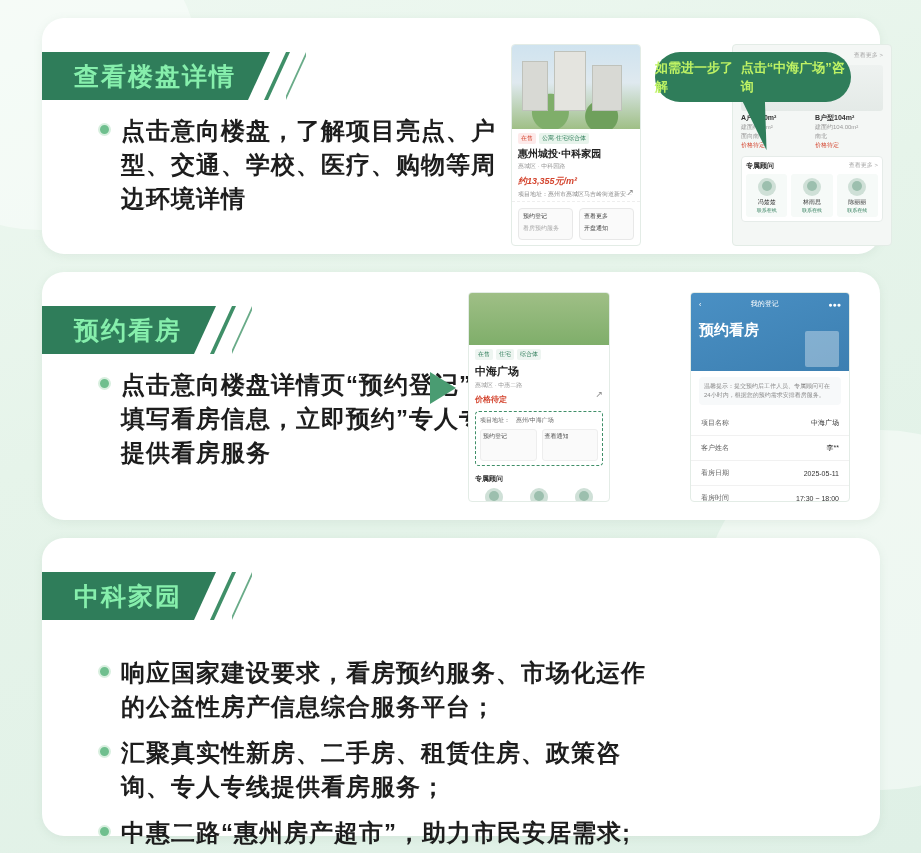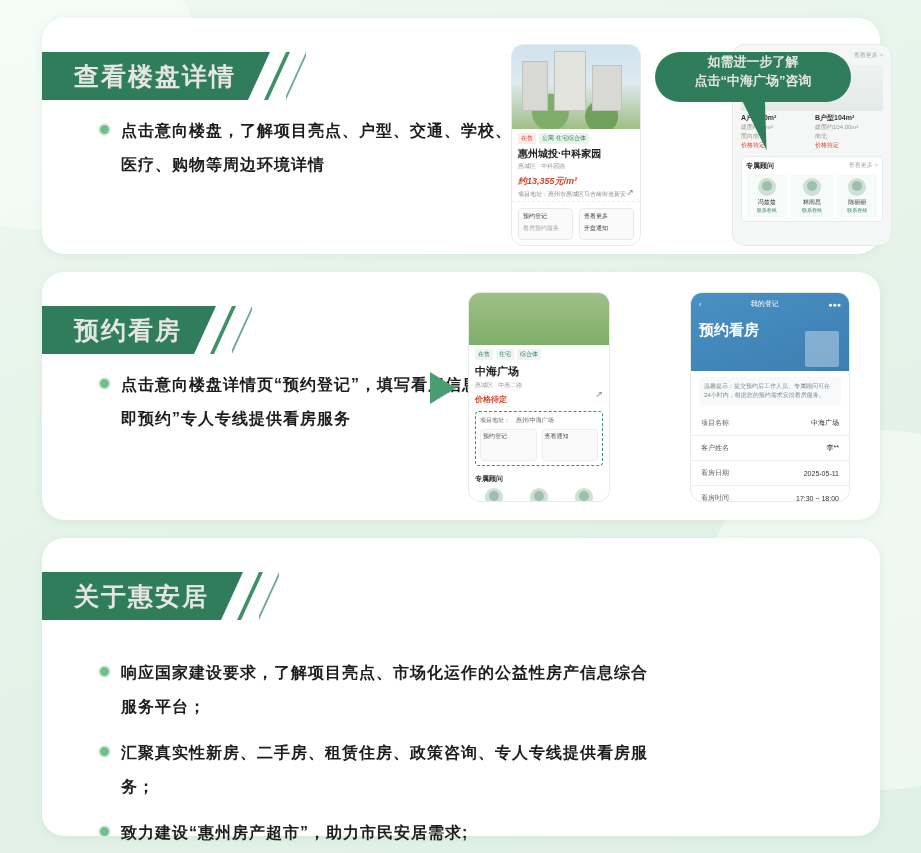--- a/index.html
+++ b/index.html
@@ -15,21 +15,21 @@
     background:#ffffff;border-radius:22px;
     box-shadow:0 2px 10px rgba(120,160,135,.12);
   }
   #card1{top:18px;height:236px;}
   #card2{top:272px;height:248px;}
   #card3{top:538px;height:298px;}
 
   
   .ribbon{position:absolute;left:0;top:34px;height:48px;display:flex;align-items:center;}
   .ribbon-main{
-    height:48px;background:#2f7d5a;color:#e5e5e5;
+    height:48px;background:#2f7d5a;color:#86efac;
     display:flex;align-items:center;
     padding:0 34px 0 32px;
     font-size:25px;font-weight:bold;letter-spacing:2px;
     border-top-right-radius:0;
     clip-path:polygon(0 0,100% 0,calc(100% - 22px) 100%,0 100%);
   }
   .ribbon-tail1{
     width:26px;height:48px;background:#3f8f68;margin-left:-6px;
     clip-path:polygon(22px 0,100% 0,calc(100% - 22px) 100%,0 100%);
   }
@@ -40,26 +40,26 @@
 
   .bullets{position:absolute;left:56px;top:96px;width:420px;}
   #card3 .bullets{top:118px;width:560px;}
   .bullet{display:flex;align-items:flex-start;margin-bottom:12px;}
   .dot{
     width:13px;height:13px;border-radius:50%;
     background:#6fbf8e;border:2px solid #d8efdf;box-sizing:border-box;
     margin-top:9px;margin-right:10px;flex:0 0 auto;
   }
   .btext{
-    font-size:16px;line-height:34px;color:#1d1d1d;letter-spacing:1px;
+    font-size:24px;line-height:34px;color:#1d1d1d;letter-spacing:1px;
     font-weight:bold;
   }
 
   
-  .shot{position:absolute;background:#fff;border:1px solid #e3ece6;border-radius:12px;overflow:hidden;}
+  .shot{position:absolute;background:#fff;border:1px solid #e3ece6;border-radius:4px;overflow:hidden;}
 
   #c1shot1{left:469px;top:26px;width:128px;height:200px;}
   .c1-photo{
     height:84px;background:
       radial-gradient(circle at 30% 80%, #7fae6a 0 18px, transparent 19px),
       radial-gradient(circle at 70% 85%, #6fa05c 0 16px, transparent 17px),
       linear-gradient(180deg,#cfe3ef 0%,#dfe9ef 45%,#9fbf86 100%);
     position:relative;
   }
   .c1-photo .b1,.c1-photo .b2,.c1-photo .b3{position:absolute;bottom:18px;background:#d8d9d4;border:1px solid #bfc2bb;}
@@ -90,22 +90,22 @@
   .adv-head{display:flex;justify-content:space-between;font-size:7px;font-weight:bold;color:#333;margin-bottom:3px;}
   .adv-list{display:flex;gap:4px;}
   .adv-item{flex:1;background:#f6faf8;border-radius:3px;padding:4px 2px;text-align:center;}
   .avatar{width:18px;height:18px;border-radius:50%;background:#cfe0d7;margin:0 auto 2px;position:relative;}
   .avatar:after{content:"";position:absolute;left:4px;top:3px;width:10px;height:10px;border-radius:50%;background:#9cbfae;}
   .adv-item .n{font-size:6px;color:#333;}
   .adv-item .m{font-size:5px;color:#2f7d5a;}
 
   .callout{
     position:absolute;left:655px;top:52px;width:196px;height:50px;
-    background:#2f7d5a;border-radius:26px;color:#e5e5e5;
-    display:flex;flex-direction:column;align-items:center;justify-content:flex-start;
+    background:#2f7d5a;border-radius:26px;color:#bef264;
+    display:flex;flex-direction:row;align-items:center;justify-content:flex-start;
     font-size:13px;line-height:19px;font-weight:bold;
   }
   .callout-tail{
     position:absolute;left:741px;top:96px;width:0;height:0;
     border-left:12px solid transparent;border-right:12px solid transparent;
     border-top:56px solid #2f7d5a;transform:rotate(-14deg);transform-origin:top center;
   }
 
   
   .arrow{
@@ -306,32 +306,32 @@
   </div>
   <div class="frow">
     <span>看房时间</span>
     <span class="v">17:30 ~ 18:00</span>
   </div>
 
 </div>
 
 <div class="card" id="card3">
   <div class="ribbon">
-    <div class="ribbon-main">关于惠安居</div>
+    <div class="ribbon-main">中科家园</div>
     <div class="ribbon-tail1"></div>
     <div class="ribbon-tail2"></div>
   </div>
   <div class="bullets">
     <div class="bullet">
       <span class="dot"></span>
-      <span class="btext">响应国家建设要求，了解项目亮点、市场化运作的公益性房产信息综合服务平台；</span>
+      <span class="btext">响应国家建设要求，看房预约服务、市场化运作的公益性房产信息综合服务平台；</span>
     </div>
     <div class="bullet">
       <span class="dot"></span>
       <span class="btext">汇聚真实性新房、二手房、租赁住房、政策咨询、专人专线提供看房服务；</span>
     </div>
     <div class="bullet">
       <span class="dot"></span>
-      <span class="btext">致力建设“惠州房产超市”，助力市民安居需求;</span>
+      <span class="btext">中惠二路“惠州房产超市”，助力市民安居需求;</span>
     </div>
   </div>
 
 </div>
 
 </body></html>

